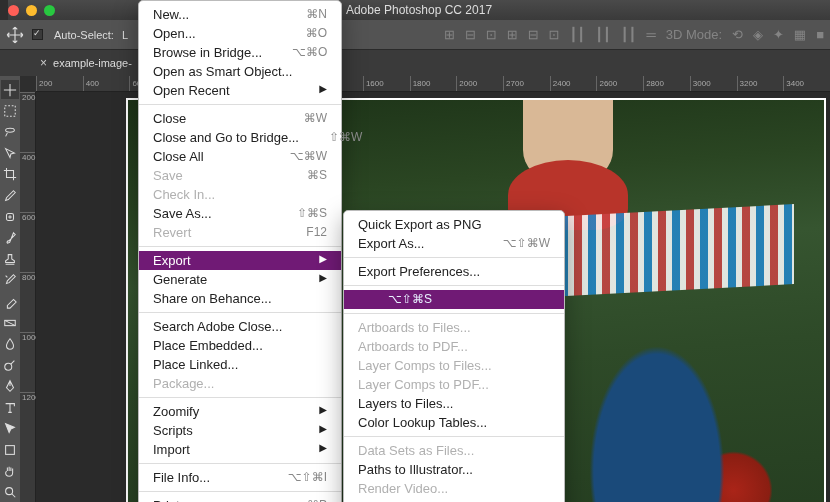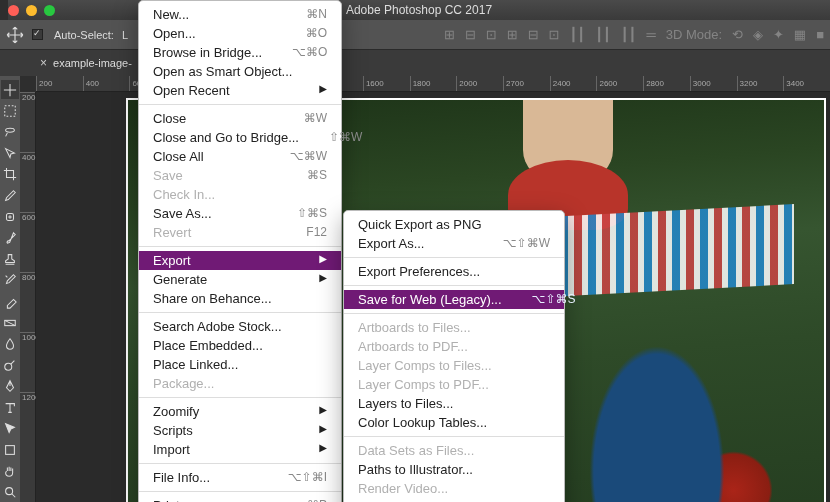--- a/index.html
+++ b/index.html
@@ -303,21 +303,21 @@
     </div>
     <div class="item">
       <span>Generate</span>
       <span class="arrow">▶</span>
     </div>
     <div class="item">
       <span>Share on Behance...</span>
     </div>
     <div class="sep"></div>
     <div class="item">
-      <span>Search Adobe Stock...</span>
+      <span>Search Adobe Close...</span>
     </div>
     <div class="item">
       <span>Place Embedded...</span>
     </div>
     <div class="item">
       <span>Place Linked...</span>
     </div>
     <div class="item disabled">
       <span>Package...</span>
     </div>
@@ -352,21 +352,20 @@
     <div class="item">
       <span>Export As...</span>
       <span class="short">⌥⇧⌘W</span>
     </div>
     <div class="sep"></div>
     <div class="item">
       <span>Export Preferences...</span>
     </div>
     <div class="sep"></div>
     <div class="item highlight">
-      <span>Save for Web (Legacy)...</span>
       <span class="short">⌥⇧⌘S</span>
     </div>
     <div class="sep"></div>
     <div class="item disabled">
       <span>Artboards to Files...</span>
     </div>
     <div class="item disabled">
       <span>Artboards to PDF...</span>
     </div>
     <div class="item disabled">

